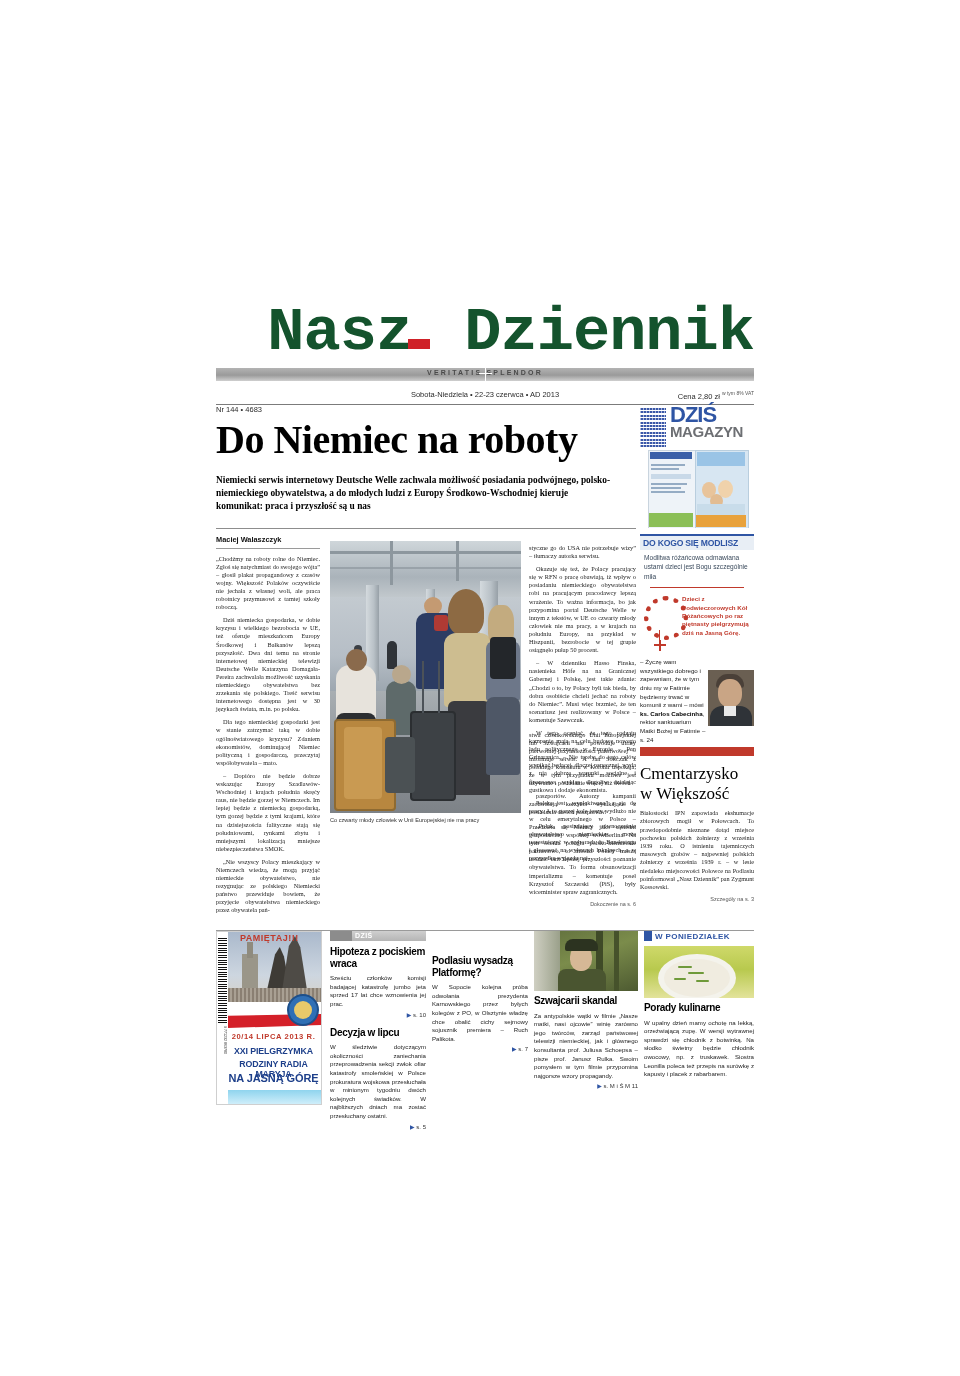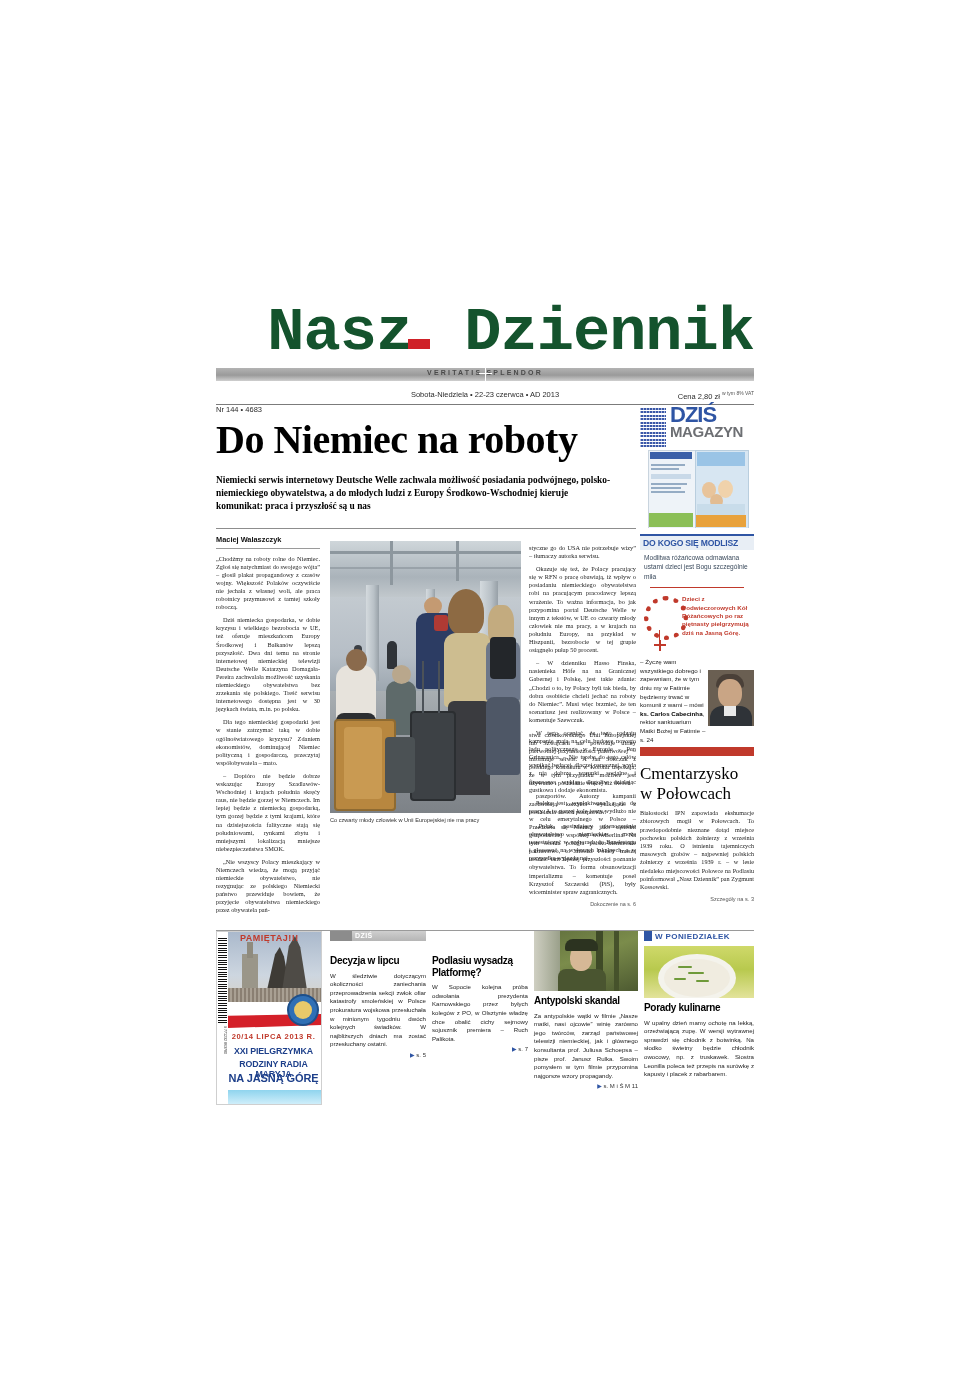--- a/index.html
+++ b/index.html
@@ -346,21 +346,21 @@
             <div class="quote-photo">
               <div class="qp-hair"></div>
                 <div class="qp-face"></div>
               <div class="qp-body"></div>
                 <div class="qp-collar"></div>
             </div>
           </div>
           <div class="red-foot"></div>
         </div>
 
-        <div class="cmt-title">Cmentarzysko w Połowcach</div>
+        <div class="cmt-title">Cmentarzysko w Większość</div>
         <div class="cmt-body">Białostocki IPN zapowiada ekshumacje zbiorowych mogił w Połowcach. To prawdopodobnie nieznane dotąd miejsce pochowku polskich żołnierzy z września 1939 roku. O istnieniu tajemniczych masowych grobów – najpewniej polskich żołnierzy z września 1939 r. – w lesie niedaleko miejscowości Połowce na Podlasiu poinformował „Nasz Dziennik” pan Zygmunt Kossowski.</div>
         <div class="cmt-sig">Szczegóły na s. 3</div>
       </div>
     </div>
 
     <div class="teaser" style="position:absolute;left:0;top:620px;width:538px;">
 
       <div class="ad-col">
         <div class="ad">
           <div class="ad-barcode"></div>
@@ -387,20 +387,25 @@
           <div class="ad-l3">NA JASNĄ GÓRĘ</div>
           <div class="ad-bottom"></div>
         </div>
       </div>
 
       <div class="t-col t1">
         <div class="label-bar">
           <div class="lb-dark"></div>
           <div class="lb-tx">DZIŚ</div>
         </div>
+        <div>
+          <div class="t-head">Hipoteza z pociskiem wraca</div>
+          <div class="t-body">Sześciu członków komisji badającej katastrofę jumbo jeta sprzed 17 lat chce wznowienia jej prac.</div>
+          <div class="t-page"><span class="tri">▶</span> <span>s. 10</span></div>
+        </div>
         <div class="t-gap"></div>
         <div>
           <div class="t-head">Decyzja w lipcu</div>
           <div class="t-body">W śledztwie dotyczącym okoliczności zaniechania przeprowadzenia sekcji zwłok ofiar katastrofy smoleńskiej w Polsce prokuratura wojskowa przesłuchała w minionym tygodniu dwóch kolejnych świadków. W najbliższych dniach ma zostać przesłuchany ostatni.</div>
           <div class="t-page"><span class="tri">▶</span> <span>s. 5</span></div>
         </div>
       </div>
 
       <div class="t-col t2">
         <div class="label-bar" style="visibility:hidden"></div>
@@ -416,21 +421,21 @@
         <div class="tphoto">
           <div class="sold-bg"></div>
           <div class="sold-tree" style="left:62px;top:0;width:7px;height:60px;"></div>
           <div class="sold-tree" style="left:80px;top:0;width:5px;height:60px;background:#46522b;"></div>
           <div class="sold-blur"></div>
           <div class="sold-body"></div>
             <div class="sold-head"></div>
             <div class="sold-cap"></div>
         </div>
         <div>
-          <div class="t-head">Antypolski skandal</div>
+          <div class="t-head">Szwajcarii skandal</div>
           <div class="t-body">Za antypolskie wątki w filmie „Nasze matki, nasi ojcowie” winię zarówno jego twórców, zarząd państwowej telewizji niemieckiej, jak i głównego konsultanta prof. Juliusa Schoepsa – pisze prof. Janusz Rulka. Swoim pomysłem w tym filmie przypomina najgorsze wzory propagandy.</div>
           <div class="t-page"><span class="tri">▶</span> <span>s. M i Ś M 11</span></div>
         </div>
       </div>
 
       <div class="t-col t4">
         <div class="label-bar blue">
           <div class="lb-dark"></div>
           <div class="lb-tx">W PONIEDZIAŁEK</div>
         </div>

